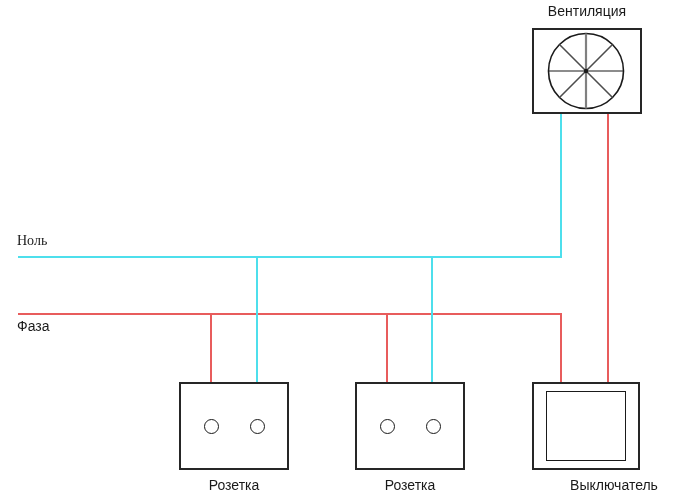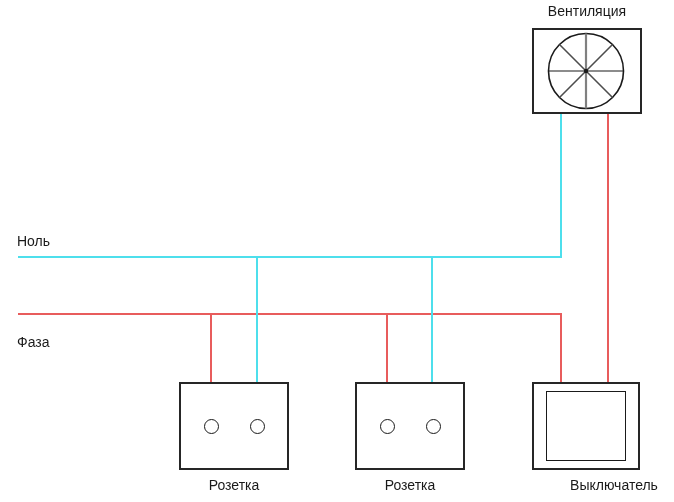--- a/index.html
+++ b/index.html
@@ -67,22 +67,22 @@
     <svg width="106" height="82" viewBox="0 0 106 82" aria-hidden="true">
       <circle class="fan-circle" cx="52" cy="41" r="37.5"></circle>
       <line class="fan-spoke-v" x1="52" y1="3.5" x2="52" y2="78.5"></line>
       <line class="fan-spoke-h" x1="14.5" y1="41" x2="89.5" y2="41"></line>
       <line class="fan-spoke-d" x1="25.5" y1="14.5" x2="78.5" y2="67.5"></line>
       <line class="fan-spoke-d" x1="25.5" y1="67.5" x2="78.5" y2="14.5"></line>
       <circle class="fan-hub" cx="52" cy="41" r="2.2"></circle>
     </svg>
   </div>
 
-  <div class="lbl" style="left:17px; top:233px;">Ноль</div>
-  <div class="lbl" style="left:17px; top:334px;">Фаза</div>
+  <div class="lbl" style="left:17px; top:233px;font-family:Liberation Serif, serif;">Ноль</div>
+  <div class="lbl" style="left:17px; top:318px;">Фаза</div>
 
   <div class="wire h neutral" style="left:18px; top:256px; width:544px;"></div>
   <div class="wire h phase" style="left:18px; top:313px; width:544px;"></div>
 
   <div class="wire v neutral" style="left:560px; top:114px; height:144px;"></div>
   <div class="wire v phase" style="left:607px; top:114px; height:268px;"></div>
 
   <div class="wire v phase" style="left:560px; top:313px; height:69px;"></div>
 
   <div class="wire v phase" style="left:210px; top:313px; height:69px;"></div>

